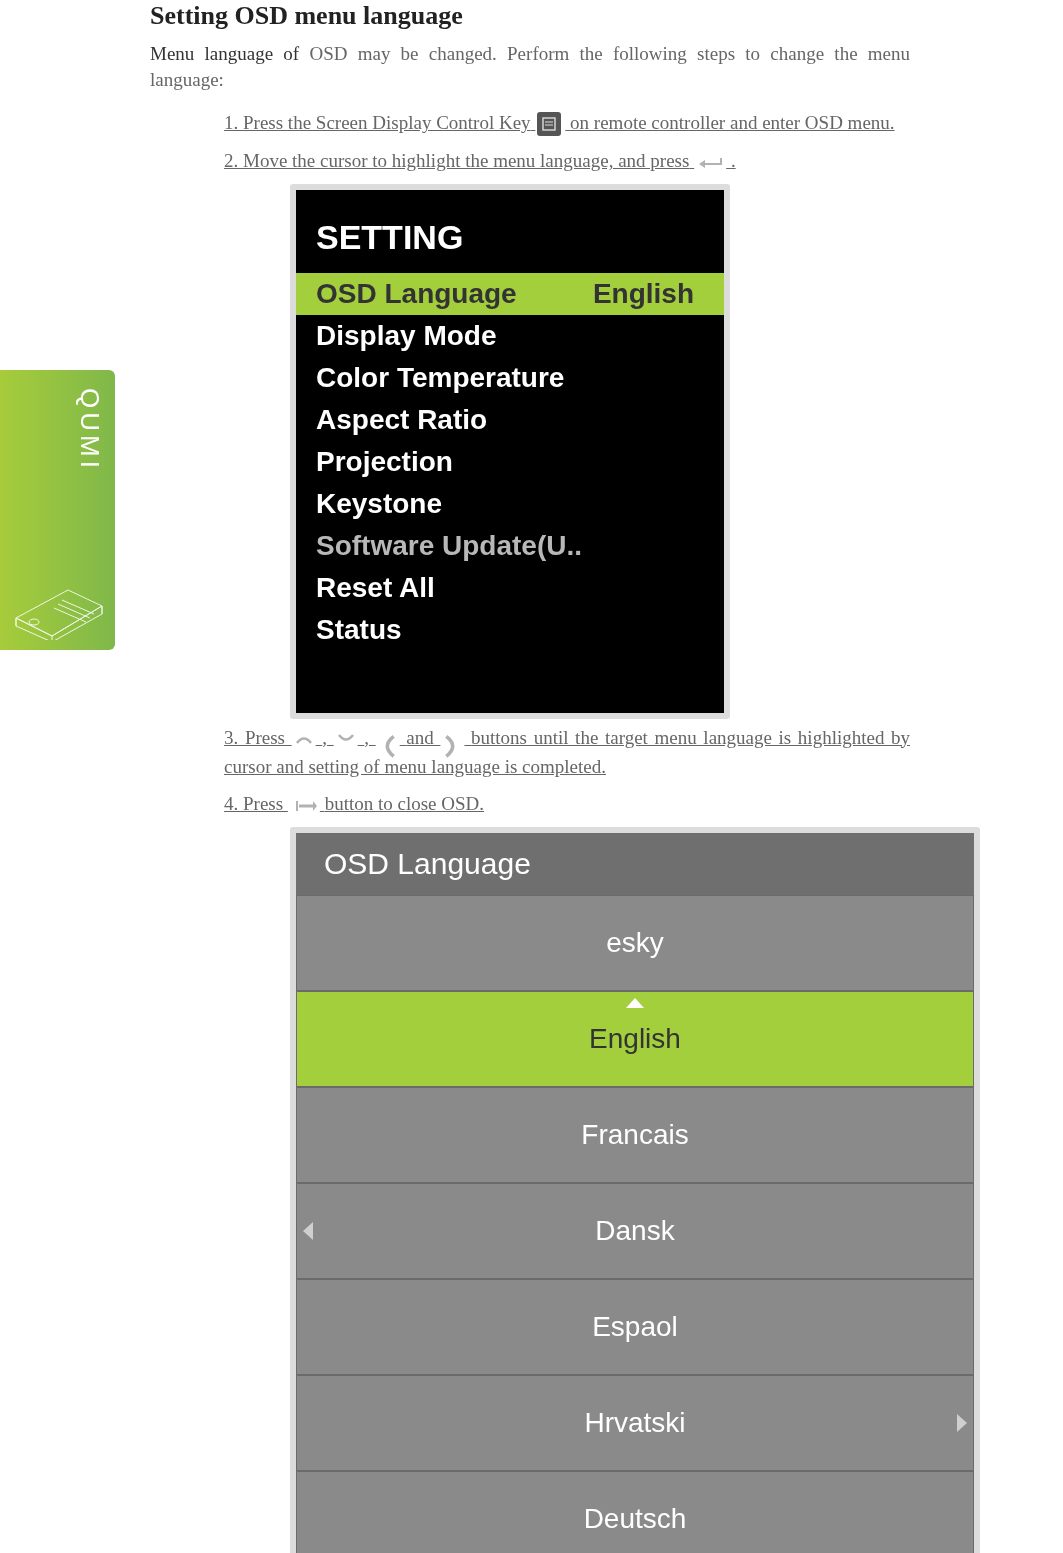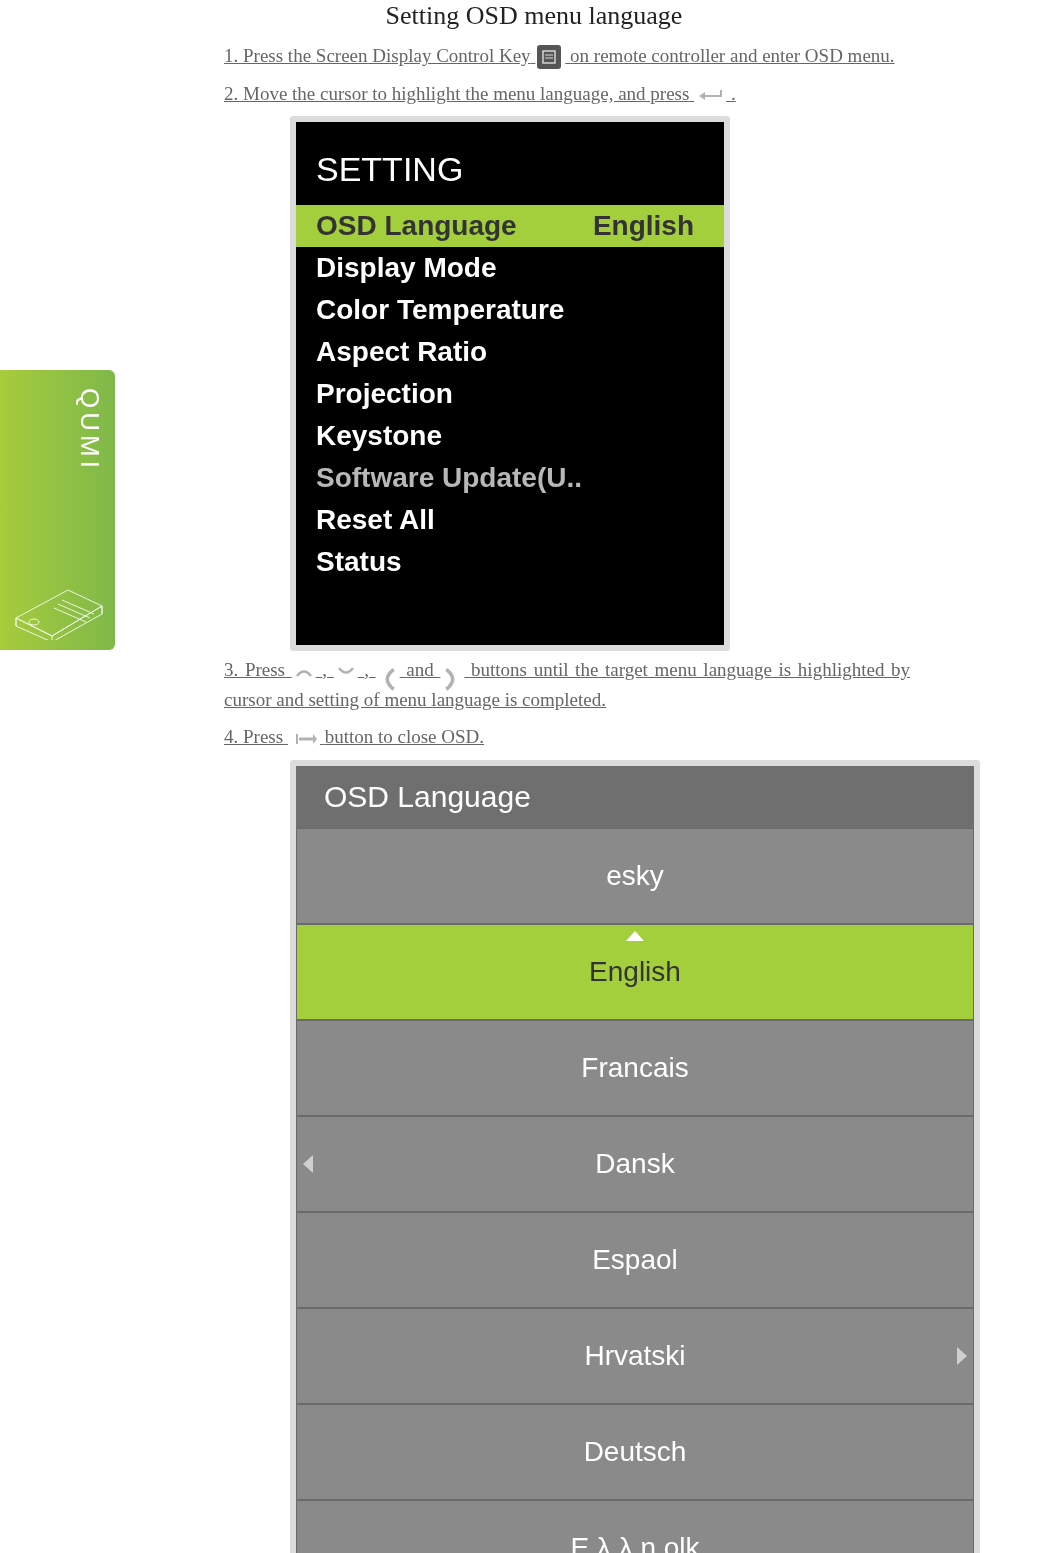--- a/index.html
+++ b/index.html
@@ -45,25 +45,24 @@
     height: 70px;
   }
   
   .content {
     position: absolute;
     left: 150px;
     top: 0;
     width: 760px;
   }
   h2.title {
-    margin: 0 0 10px 8px;
+    margin: 0 0 10px 0;
     font-size: 26px;
-    font-weight: normal;
+    font-weight: bold;
     line-height: 1.2;
-    text-align: center;
   }
   .body-text {
     margin-left: 40px;
     font-size: 19px;
     color: #666;
     line-height: 1.35;
   }
   .intro { text-align: justify; margin: 4px 0 16px 0; }
   .steps { margin-left: 70px; }
   .step { font-size: 19px; color: #666; line-height: 1.55; margin: 4px 0 8px 4px; text-decoration: underline; }
@@ -104,21 +103,21 @@
     height: 535px;
     background: #000;
     border: 6px solid #dcdcdc;
     border-radius: 3px;
     box-sizing: border-box;
     padding-top: 18px;
   }
   .osd .osd-title {
     color: #fff;
     font-family: Arial, sans-serif;
-    font-weight: normal;
+    font-weight: bold;
     font-size: 34px;
     margin: 10px 0 16px 20px;
   }
   .osd .item {
     font-family: Arial, sans-serif;
     font-size: 28px;
     font-weight: bold;
     padding: 5px 20px;
     color: #b8b8b8;
   }
@@ -228,20 +227,23 @@
         <line x1="54" y1="30" x2="86" y2="44"></line>
         <line x1="50" y1="34" x2="82" y2="48"></line>
         <line x1="46" y1="38" x2="78" y2="52"></line>
       </g>
     </svg>
   </div>
 
   <div class="content">
     <h2 class="title">Setting OSD menu language</h2>
 
+    <p class="body-text intro">
+      <span class="mi-dark">Menu language of</span><span> OSD may be changed. Perform the following steps to change the menu language:</span>
+    </p>
 
     <div class="steps">
       <p class="step">
         <span>1. Press the Screen Display Control Key</span>
         <span class="icon-box">
           <svg viewBox="0 0 24 24">
               <rect x="6" y="6" width="12" height="12" fill="none" stroke="#ddd" stroke-width="1.4"></rect>
               <line x1="8" y1="10" x2="16" y2="10" stroke="#ddd" stroke-width="1"></line>
               <line x1="8" y1="13" x2="16" y2="13" stroke="#ddd" stroke-width="1"></line>
             </svg>

